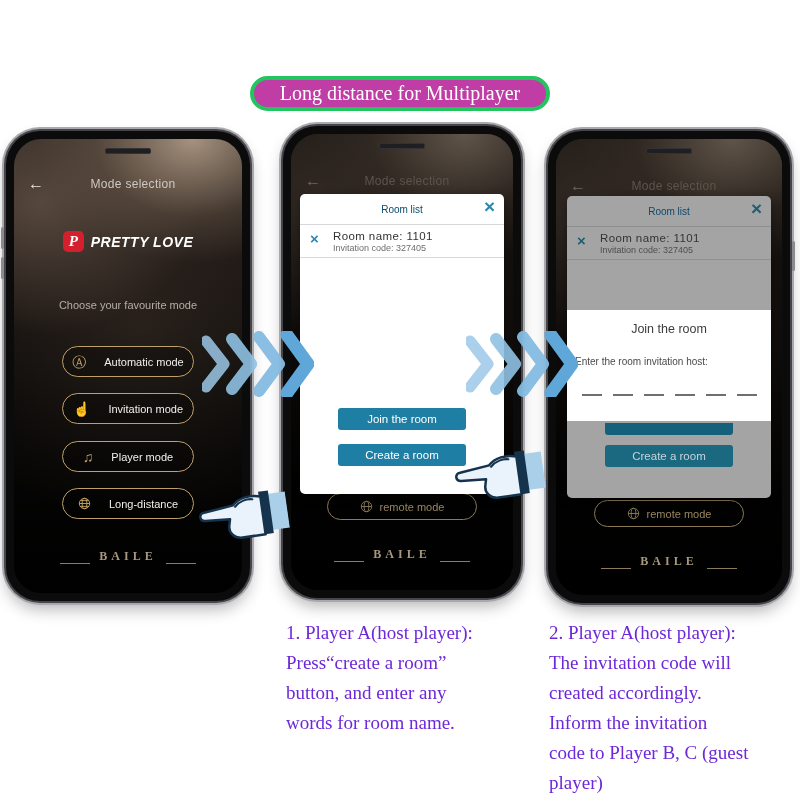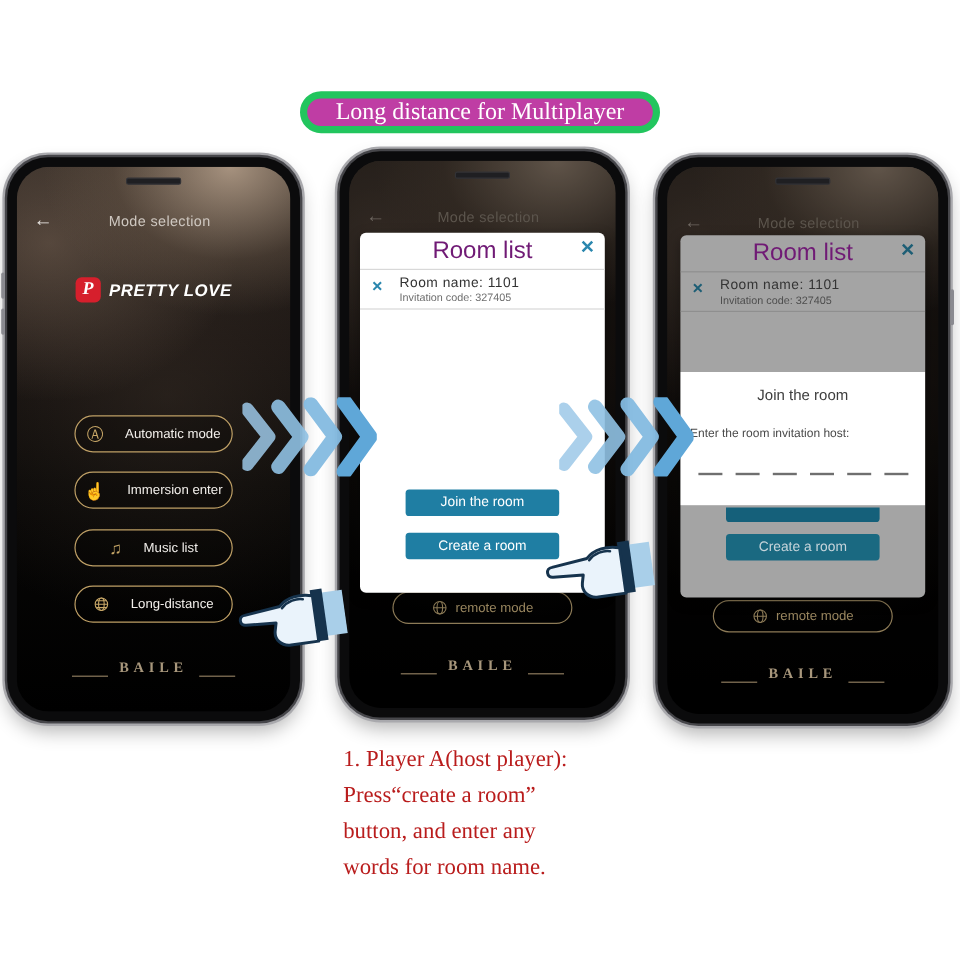--- a/index.html
+++ b/index.html
@@ -1,21 +1,21 @@
 <!DOCTYPE html>
 <html><head>
 <meta charset="utf-8">
 <style>
   html,body{margin:0;padding:0;background:#fff;}
   #canvas{position:relative;width:800px;height:800px;background:#fff;overflow:hidden;
           font-family:"Liberation Sans",sans-serif;}
 
   
   .banner{position:absolute;left:250px;top:76px;width:300px;height:35px;
-    background:#bf3da4;border:6px solid #22c55e;border-radius:20px;box-sizing:border-box;
+    background:#bf3da4;border:4px solid #22c55e;border-radius:20px;box-sizing:border-box;
     display:flex;align-items:center;justify-content:center;
     color:#fff;font-family:"Liberation Serif",serif;font-size:20px;}
 
   
   .phone{position:absolute;background:#0b0b0c;border-radius:34px;
     box-shadow:0 0 0 2px #46464a,0 0 0 4px #a9a9ad,0 8px 16px rgba(0,0,0,.30);}
   .sidebtn{position:absolute;background:#8a8a90;border-radius:2px;}
   .screen{position:absolute;inset:8px;border-radius:27px;overflow:hidden;
     background:
       radial-gradient(95% 38% at 78% 0%,rgba(173,152,132,.95),rgba(104,87,72,.45) 45%,rgba(0,0,0,0) 72%),
@@ -53,21 +53,21 @@
     font-weight:bold;letter-spacing:4px;}
 
   
   .dialog{position:absolute;left:50%;transform:translateX(-50%);width:204px;z-index:4;
     border-radius:5px;box-shadow:0 3px 10px rgba(0,0,0,.35);overflow:hidden;}
   .dialog.white{background:#fff;}
   .dialog.grey{background:#a4a4a4;}
   .dlg-head{position:relative;height:30px;display:flex;align-items:center;justify-content:center;
     border-bottom:1px solid #d8d8d8;}
   .grey .dlg-head{border-bottom:1px solid #8f8f8f;}
-  .dlg-title{font-size:20px;color:#701a75;}
+  .dlg-title{font-size:10px;color:#0c4a6e;}
   .dlg-close{position:absolute;right:9px;top:2px;font-size:19px;font-weight:bold;color:#2b87ae;cursor:default;}
   .grey .dlg-close{color:#1d5e75;}
   .roomrow{position:relative;height:32px;border-bottom:1px solid #d8d8d8;padding-left:33px;
     display:flex;flex-direction:column;justify-content:center;}
   .grey .roomrow{border-bottom:1px solid #8f8f8f;}
   .row-close{position:absolute;left:10px;top:5px;font-size:15px;font-weight:bold;color:#2b87ae;}
   .grey .row-close{color:#1d5e75;}
   .roomname{font-size:11.5px;color:#333;letter-spacing:.4px;}
   .roomcode{font-size:9px;color:#6e6e6e;margin-top:1px;}
   .grey .roomname{color:#343434;} .grey .roomcode{color:#4e4e4e;}
@@ -90,21 +90,21 @@
     border:1.5px solid #8d7b57;border-radius:14px;box-sizing:border-box;z-index:2;
     display:flex;align-items:center;justify-content:center;gap:7px;}
   .remotebtn .rlabel{color:#99865f;font-size:11px;}
 
   
   .chevrons{position:absolute;z-index:6;}
   .hand{position:absolute;z-index:7;}
 
   
   .caption{position:absolute;font-family:"Liberation Serif",serif;font-size:19px;
-    line-height:30px;color:#b91c1c;white-space:pre-line;}
+    line-height:30px;color:#6d28d9;white-space:pre-line;}
 </style>
 </head>
 <body>
 
 <div id="canvas">
 
   <div class="banner">Long distance for Multiplayer</div>
 
   <div class="phone" style="left:6px;top:131px;width:244px;height:470px;">
     <div class="sidebtn" style="left:-5px;top:96px;width:3px;height:22px;"></div>
@@ -112,32 +112,33 @@
     <div class="screen">
       <div class="speaker"></div>
       <div class="appbar bright" style="top:38px;">
         <span class="back">←</span>
         <span class="apptitle">Mode selection</span>
       </div>
       <div class="brandrow">
         <span class="pbadge">P</span>
         <span class="brandname">PRETTY LOVE</span>
       </div>
+      <div class="choose">Choose your favourite mode</div>
 
       <div class="modebtn" style="top:207px;">
         <span class="micon">Ⓐ</span>
         <span class="mlabel">Automatic mode</span>
       </div>
       <div class="modebtn" style="top:254px;">
         <span class="micon">☝</span>
-        <span class="mlabel">Immersion enter</span>
+        <span class="mlabel">Invitation mode</span>
       </div>
       <div class="modebtn" style="top:302px;">
         <span class="micon">♫</span>
-        <span class="mlabel">Music list</span>
+        <span class="mlabel">Player mode</span>
       </div>
       <div class="modebtn" style="top:349px;align-items:center;">
         <span class="micon" style="display:flex;">
           <svg width="13" height="13" viewBox="0 0 20 20" fill="none" stroke="#c9a868" stroke-width="1.4">
             <circle cx="10" cy="10" r="8"></circle>
               <ellipse cx="10" cy="10" rx="3.6" ry="8"></ellipse>
             <path d="M2,10h16 M3.6,5.6h12.8 M3.6,14.4h12.8"></path>
             </svg>
         </span>
         <span class="mlabel">Long-distance</span>
@@ -269,14 +270,20 @@
     <rect x="88" y="14" width="22" height="44" fill="#a9cfe9"></rect>
     <rect x="78" y="10" width="12" height="52" fill="#16334d"></rect>
     <path d="M46,22 C54,14 68,12 80,16 L80,62 L52,62 C42,62 36,54 38,46 L40,38 L10,36 C3,36 3,26 10,26 L46,22 Z" fill="#eaf3fb" stroke="#16334d" stroke-width="3" stroke-linejoin="round"></path>
     <path d="M48,24 C54,18 64,16 70,18" fill="none" stroke="#16334d" stroke-width="2.5" stroke-linecap="round"></path>
   </svg>
 
   <div class="caption" style="left:286px;top:618px;width:258px;">1. Player A(host player):
 Press“create a room”
 button, and enter any
 words for room name.</div>
+  <div class="caption" style="left:549px;top:618px;width:252px;">2. Player A(host player):
+The invitation code will
+created accordingly.
+Inform the invitation
+code to Player B, C (guest
+player)</div>
 
 </div>
 
 </body></html>

